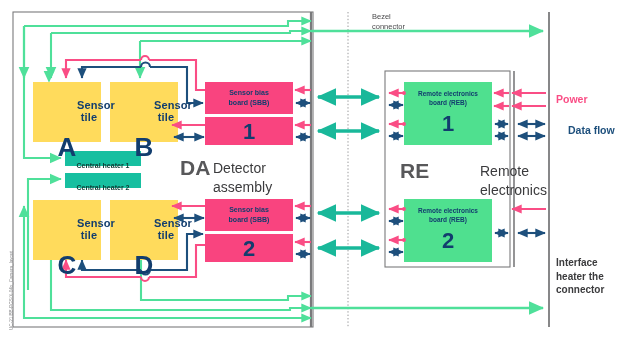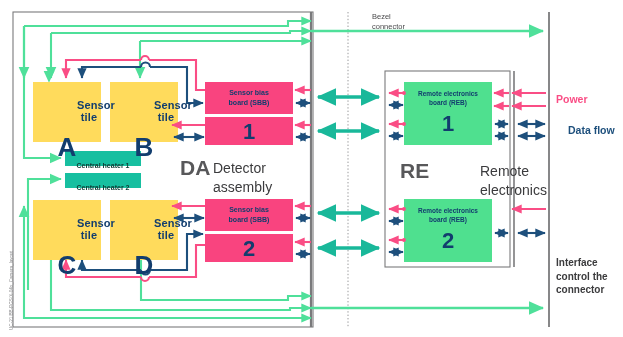--- a/index.html
+++ b/index.html
@@ -363,19 +363,19 @@
 
   <div class="legend" style="left:556px;top:93px;color:#fa4d85;">
     <div>Power</div>
   </div>
   <div class="legend" style="left:568px;top:124px;color:#1d4f7c;">
     <div>Data flow</div>
   </div>
 
   <div class="iface" style="left:556px;top:256px;">
     <div>Interface</div>
-    <div>control the</div>
+    <div>heater the</div>
     <div>connector</div>
   </div>
 
   <div class="vcode" style="left:9px;top:330px;">UC-21 BB-PGS/X-04x_Camera_layout</div>
 
 </div>
 
 </body></html>

